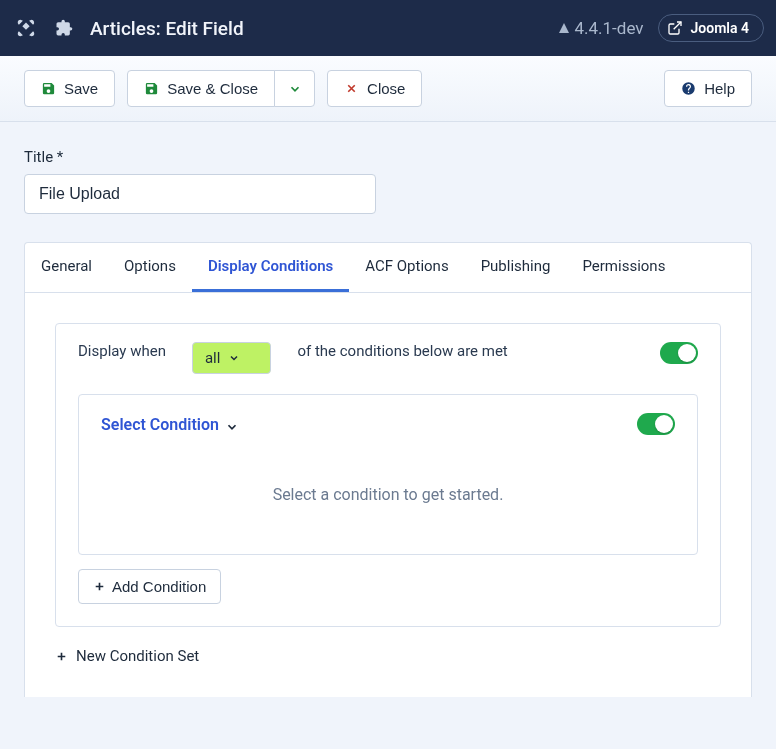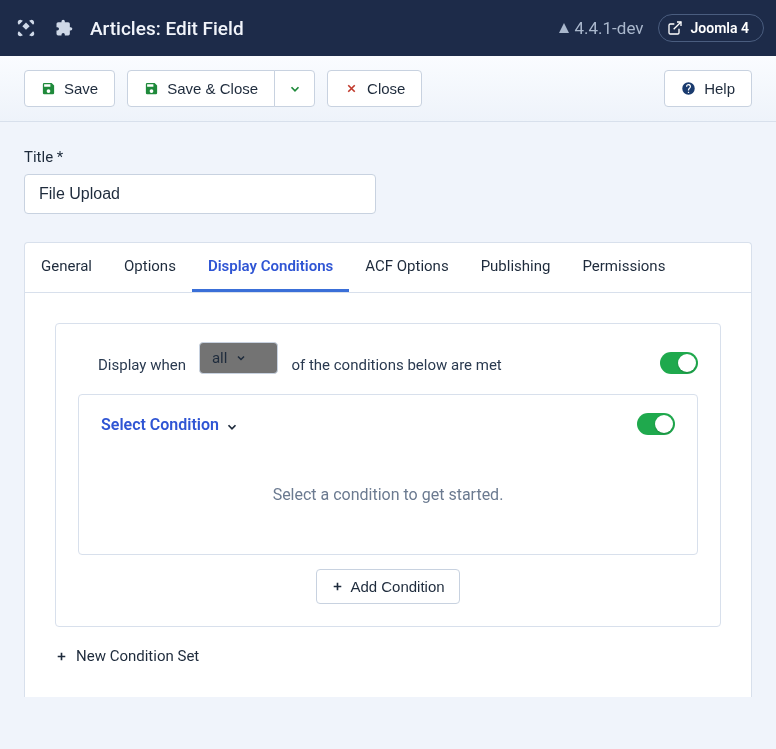--- a/index.html
+++ b/index.html
@@ -150,35 +150,34 @@
   }
 
   
   .cond-panel {
     border: 1px solid #d8e0ec;
     border-radius: 4px;
     padding: 18px 22px 22px;
   }
   .cond-header {
     display: flex;
-    align-items: flex-end;
-    gap: 13px;
+    align-items: flex-start;
+    gap: 26px;
     margin-bottom: 20px;
-    margin-left: 20px;
   }
   .cond-header .txt {
     color: #2a3a50;
     font-size: 15px;
   }
   .mini-select {
     border: 1px solid #c8d2e0;
     border-radius: 4px;
     padding: 6px 30px 6px 12px;
     font-size: 15px;
-    background: #737373;
+    background: #bef264;
     position: relative;
     display: inline-flex;
     align-items: center;
     gap:8px;
   }
   .mini-select svg { width: 12px; height: 12px; }
 
   .toggle {
     margin-left: auto;
     position: relative;
@@ -223,21 +222,21 @@
 
   .cond-item-body {
     text-align: center;
     color: #6b7a90;
     font-size: 16px;
     padding: 50px 0 10px;
   }
 
   .cond-footer {
     display: flex;
-    justify-content: center;
+    justify-content: flex-start;
   }
   .btn-sm {
     background: #fff;
     border: 1px solid #c8d2e0;
     border-radius: 4px;
     padding: 8px 14px;
     font-size: 15px;
     color: #1e2b3c;
     display: inline-flex;
     align-items: center;

